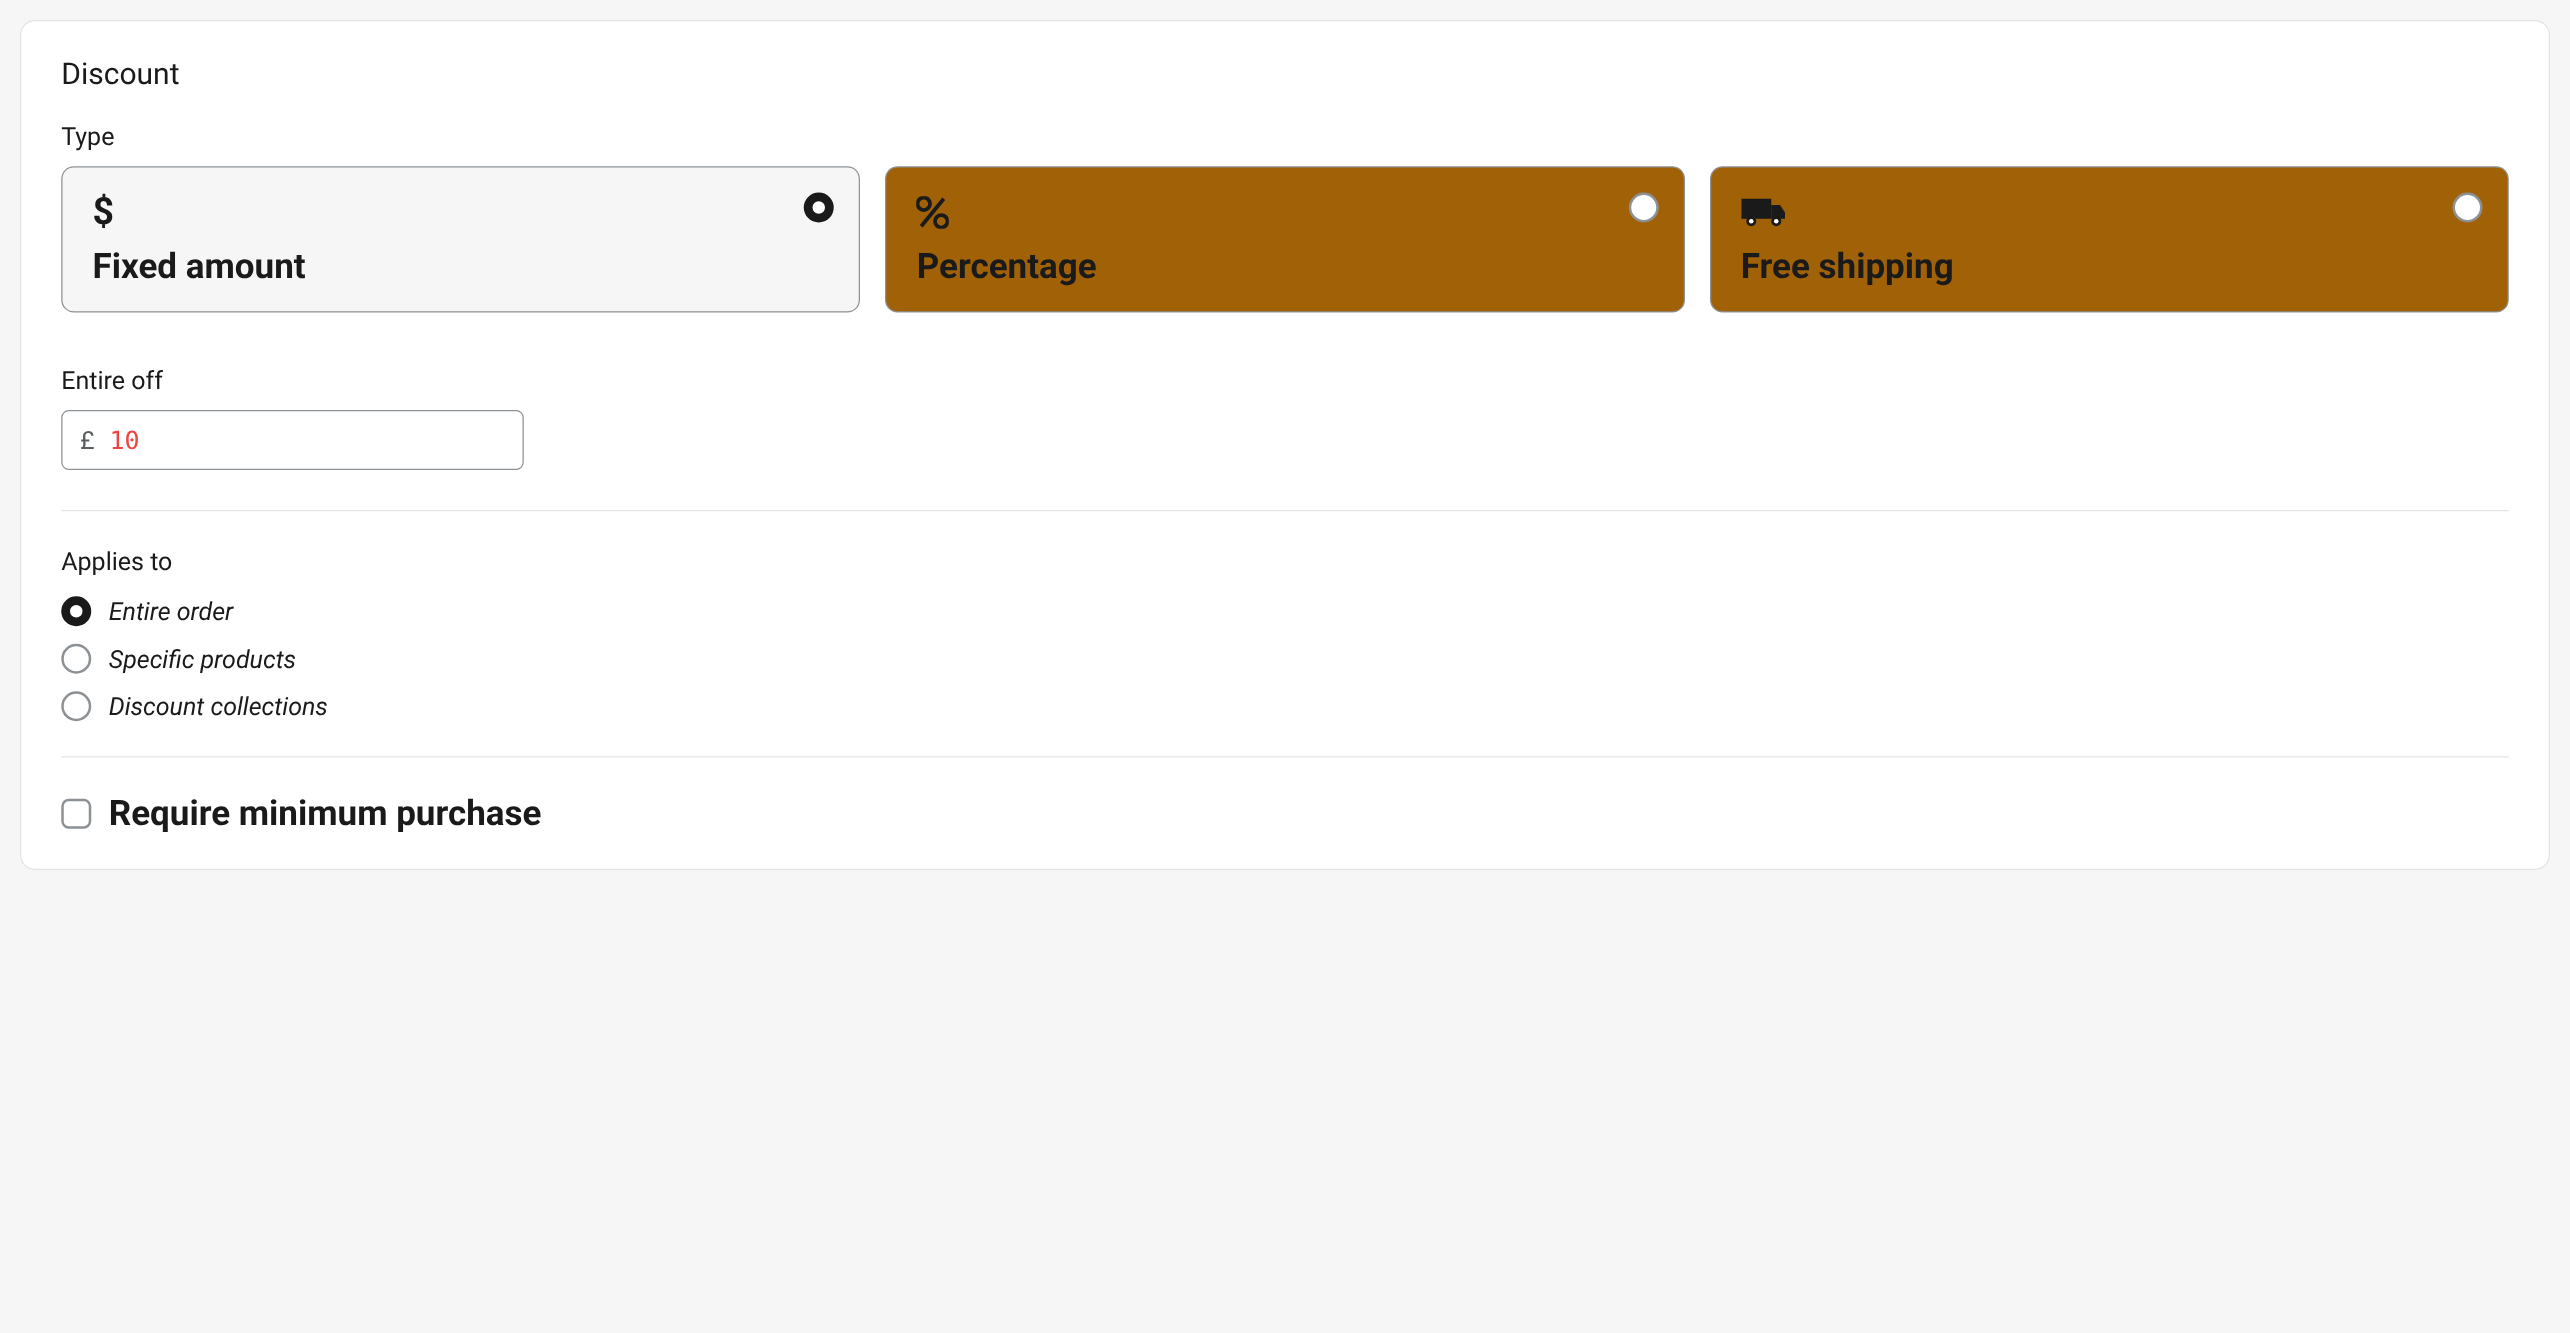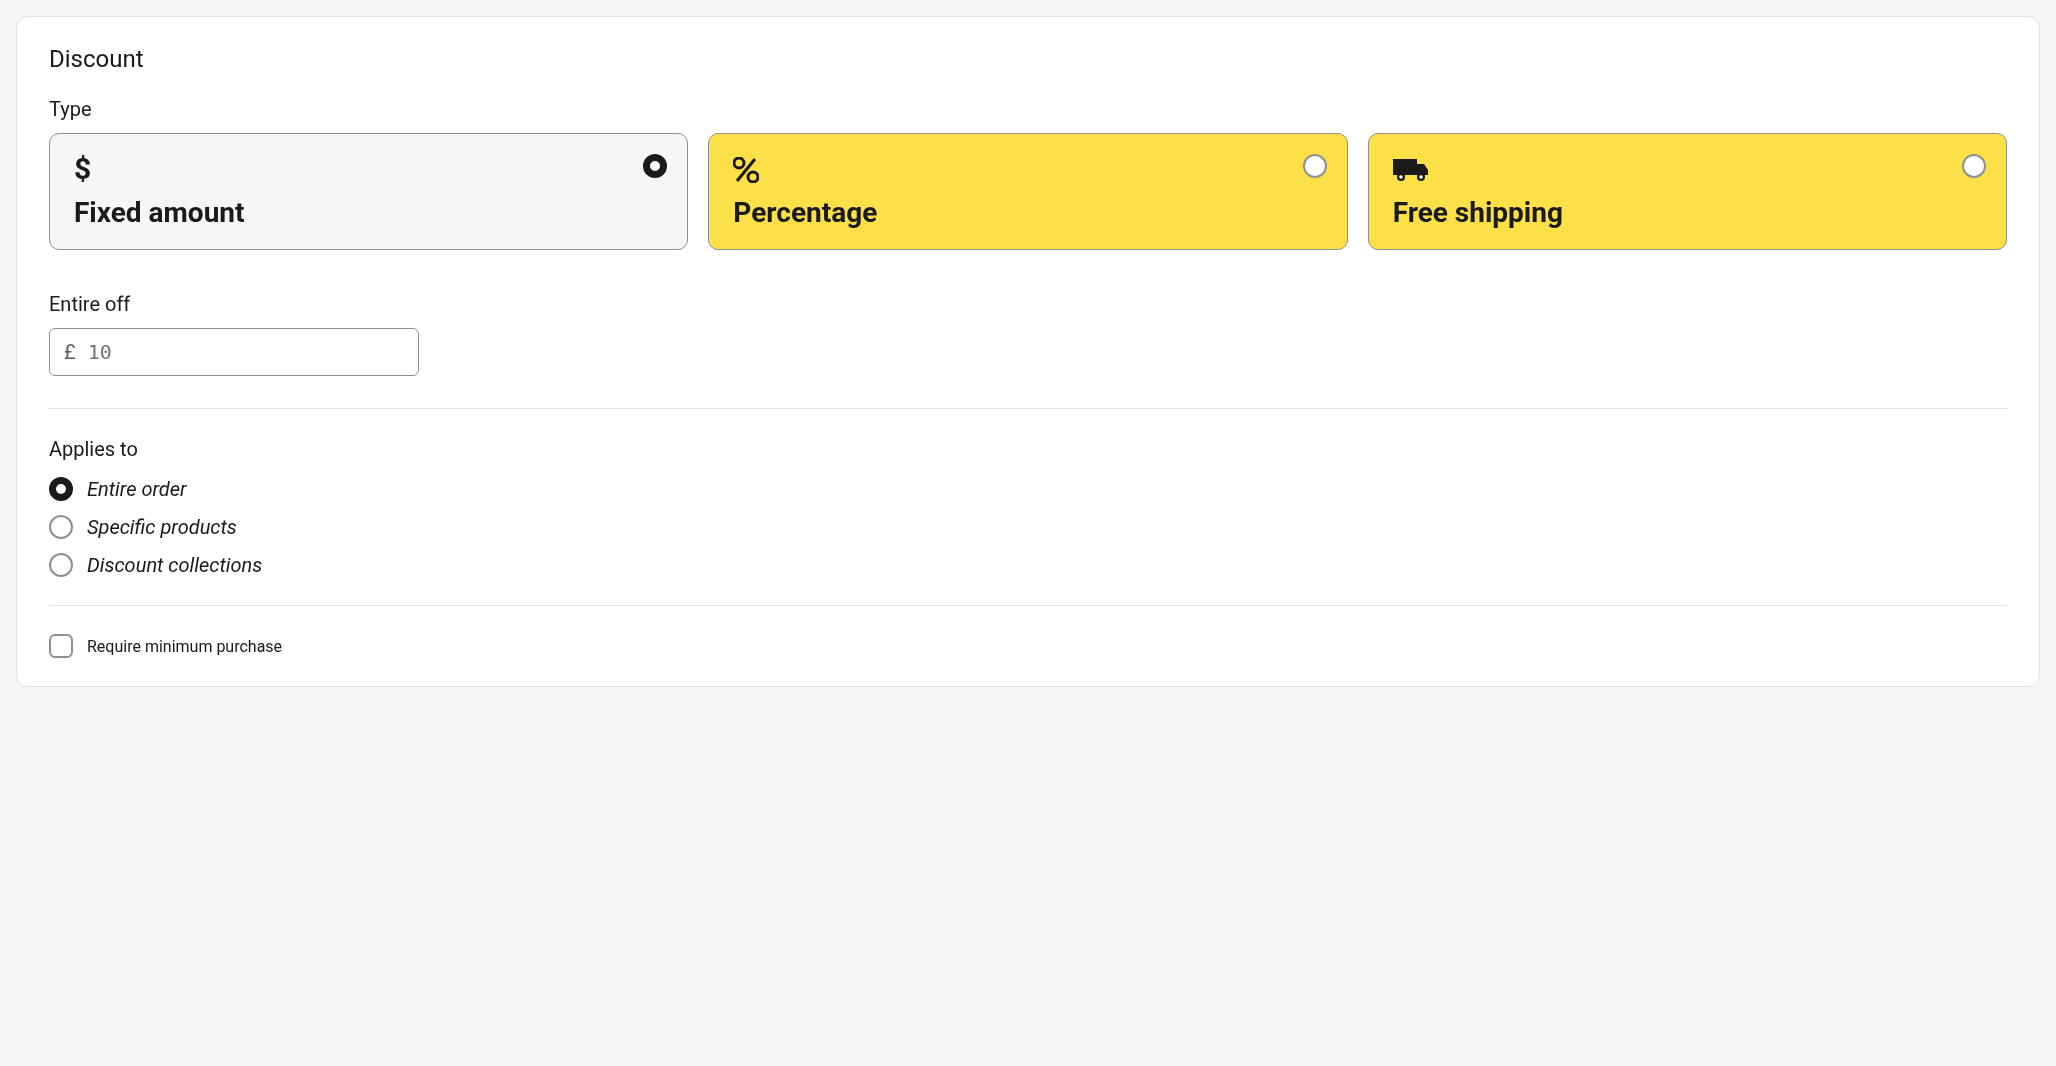--- a/index.html
+++ b/index.html
@@ -34,21 +34,21 @@
     display: flex;
     gap: 20px;
     margin-bottom: 42px;
   }
   .type-card {
     flex: 1;
     border: 1px solid #8c9196;
     border-radius: 10px;
     padding: 20px 24px;
     position: relative;
-    background: #fde047;
+    background: #a16207;
     cursor: pointer;
   }
   .type-card.selected {
     background: #f6f6f7;
   }
   .type-card-icon {
     font-size: 28px;
     font-weight: 700;
     color: #1a1a1a;
     margin-bottom: 10px;
@@ -87,21 +87,21 @@
     padding: 0 14px;
     gap: 12px;
   }
   .currency-symbol {
     font-size: 20px;
     color: #5c5f62;
   }
   .currency-value {
     font-size: 20px;
     font-family: ui-monospace, SFMono-Regular, Menlo, Monaco, Consolas, monospace;
-    color: #737373;
+    color: #ef4444;
     border: none;
     outline: none;
     flex: 1;
     background: transparent;
   }
   .divider {
     border: none;
     border-top: 1px solid #e1e3e5;
     margin: 0 0 28px 0;
   }
@@ -143,22 +143,23 @@
   }
   .checkbox-box {
     width: 24px;
     height: 24px;
     border: 2px solid #8c9196;
     border-radius: 6px;
     background: #fff;
     flex-shrink: 0;
   }
   .checkbox-label {
-    font-size: 16px;
-    color: #1a1a1a;
+    font-size: 28px;
+    color: #1a1a1a;
+    font-weight: bold;
   }
 </style>
 </head>
 <body>
 
 <div class="card">
   <h2 class="section-title">Discount</h2>
 
   <label class="field-label">Type</label>
   <div class="type-cards">

